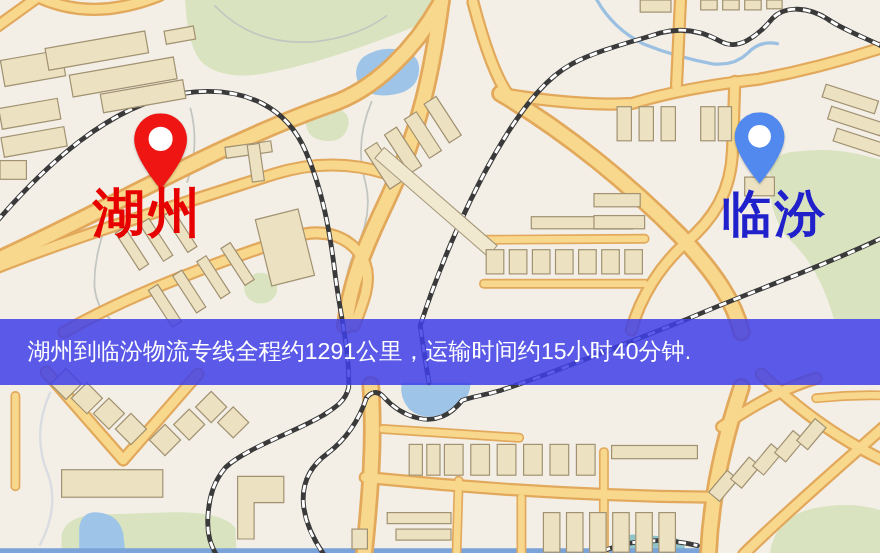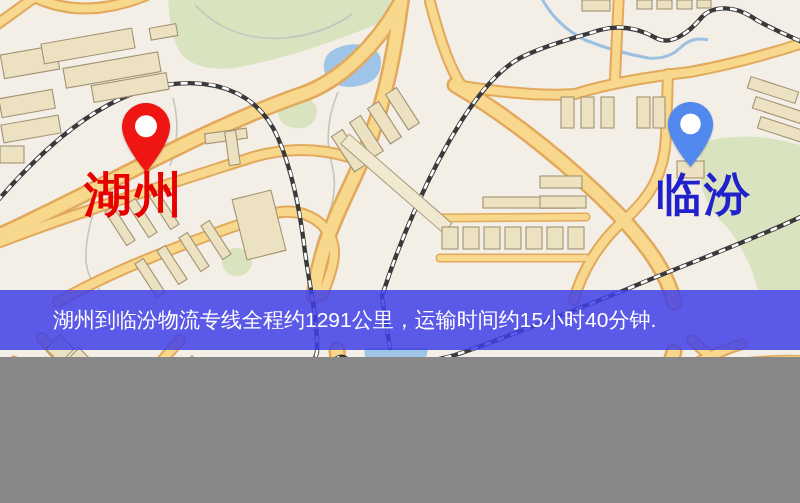--- a/index.html
+++ b/index.html
@@ -1,16 +1,16 @@
 <!DOCTYPE html>
 <html style="--origin-pin-color: #ee1512; --destination-pin-color: #5189ee; --origin-label-color: #e60000; --destination-label-color: #2121cc; --banner-bg-color: #4040e8; --banner-text-color: #ffffff;"><head>
 <meta charset="utf-8">
 <style>
   html,body{margin:0;padding:0;background:#888;}
-  .stage{position:relative;width:800px;height:357px;overflow:hidden;
+  .stage{position:relative;width:800px;height:503px;overflow:hidden;
          font-family:"Liberation Sans","DejaVu Sans",sans-serif;background:#f3efe7;}
   .stage svg.map{position:absolute;left:0;top:0;}
 
   
   .casing use{stroke:#e2a95c;fill:none;stroke-linecap:round;}
   .roadfill use{stroke:#f8d88c;fill:none;stroke-linecap:round;}
   .casing .maj{stroke-width:17px;} .roadfill .maj{stroke-width:12px;}
   .casing .min{stroke-width:12px;} .roadfill .min{stroke-width:8px;}
   .casing .sml{stroke-width:9px;}  .roadfill .sml{stroke-width:6px;}
 
@@ -28,21 +28,21 @@
   .pin svg{display:block;}
   .city-label{position:absolute;font-family:"Liberation Serif","DejaVu Serif",serif;
               font-weight:bold;line-height:1;white-space:nowrap;letter-spacing:2px;}
   .label-origin{left:84px;top:171px;font-size:48px;color:var(--origin-label-color,#e60000);}
   .label-dest{left:656px;top:172px;font-size:46px;color:var(--destination-label-color,#2121cc);}
 
   .banner{position:absolute;left:0;top:290px;width:800px;height:60px;}
   .banner::before{content:"";position:absolute;inset:0;
                   background:var(--banner-bg-color,#4040e8);opacity:.85;}
   .banner span{position:relative;display:block;padding-left:25px;line-height:60px;
-               font-size:21px;color:var(--banner-text-color,#ffffff);margin-left:28px;}
+               font-size:21px;color:var(--banner-text-color,#ffffff);}
 </style>
 </head>
 <body>
 
 <div class="stage">
 
   <svg class="map" width="800" height="503" viewBox="0 0 800 503">
     <defs>
 
       <path id="rTl1" d="M-8,28 L42,-8"></path>

